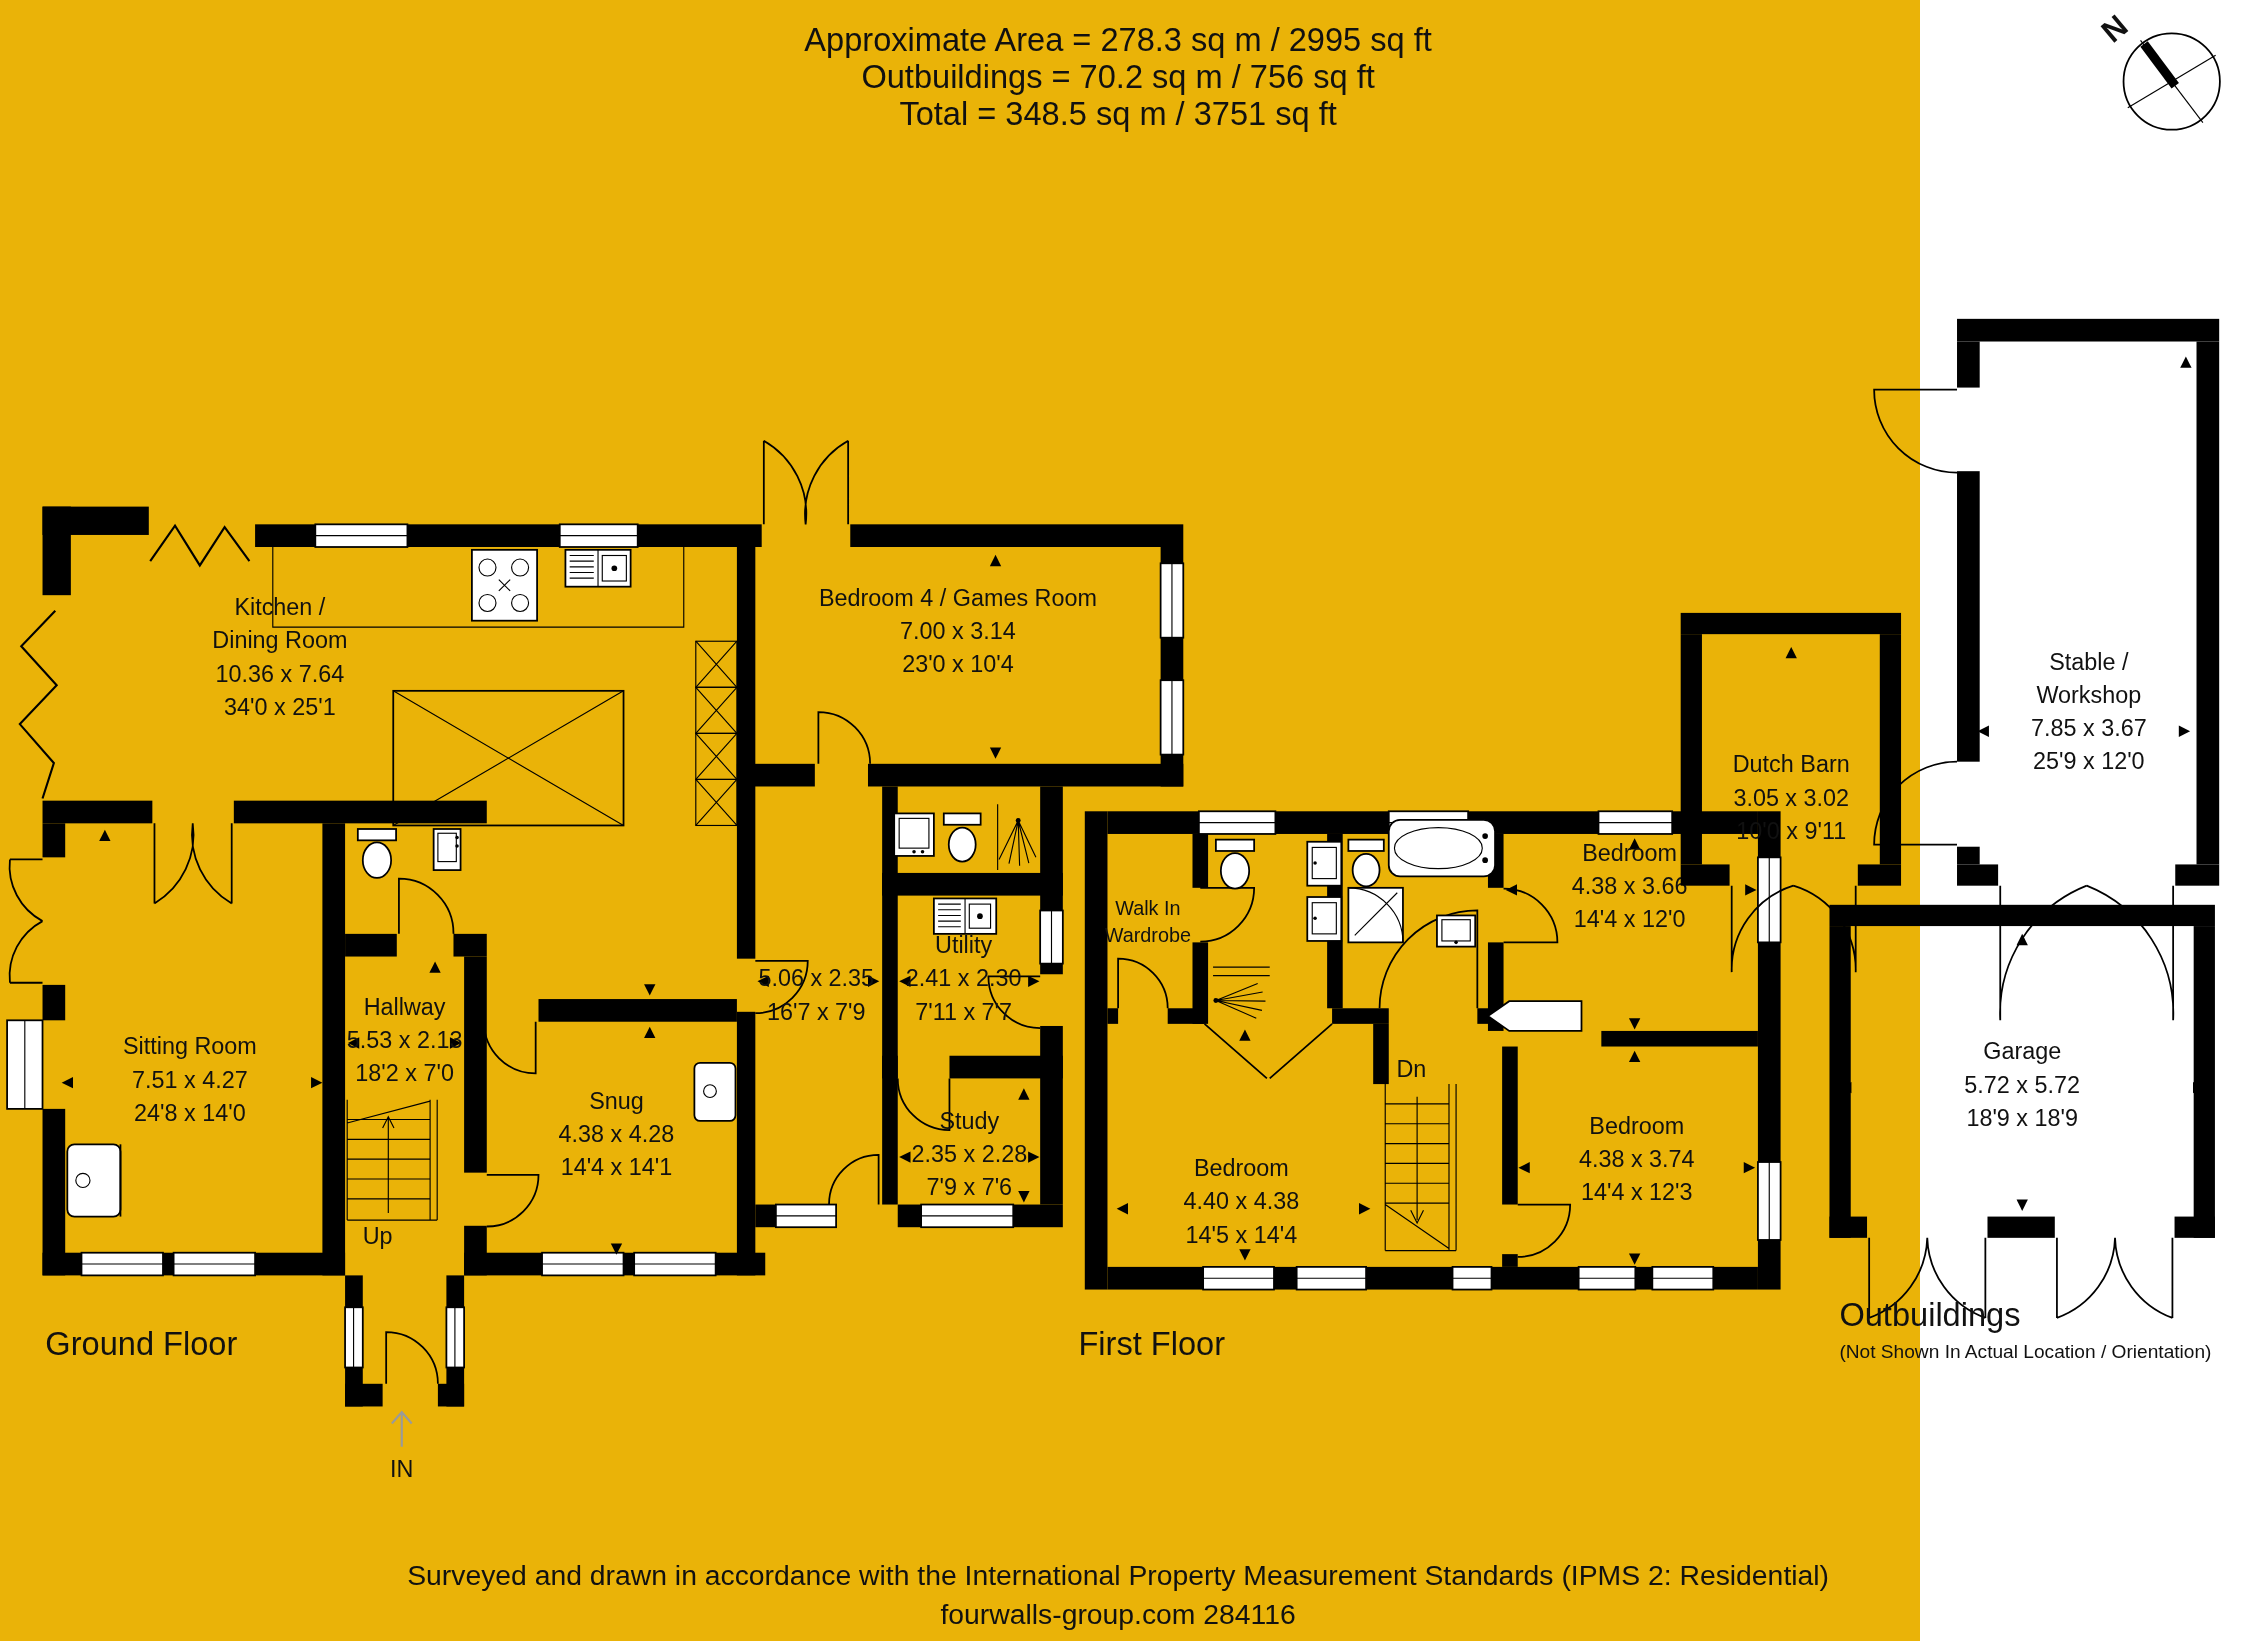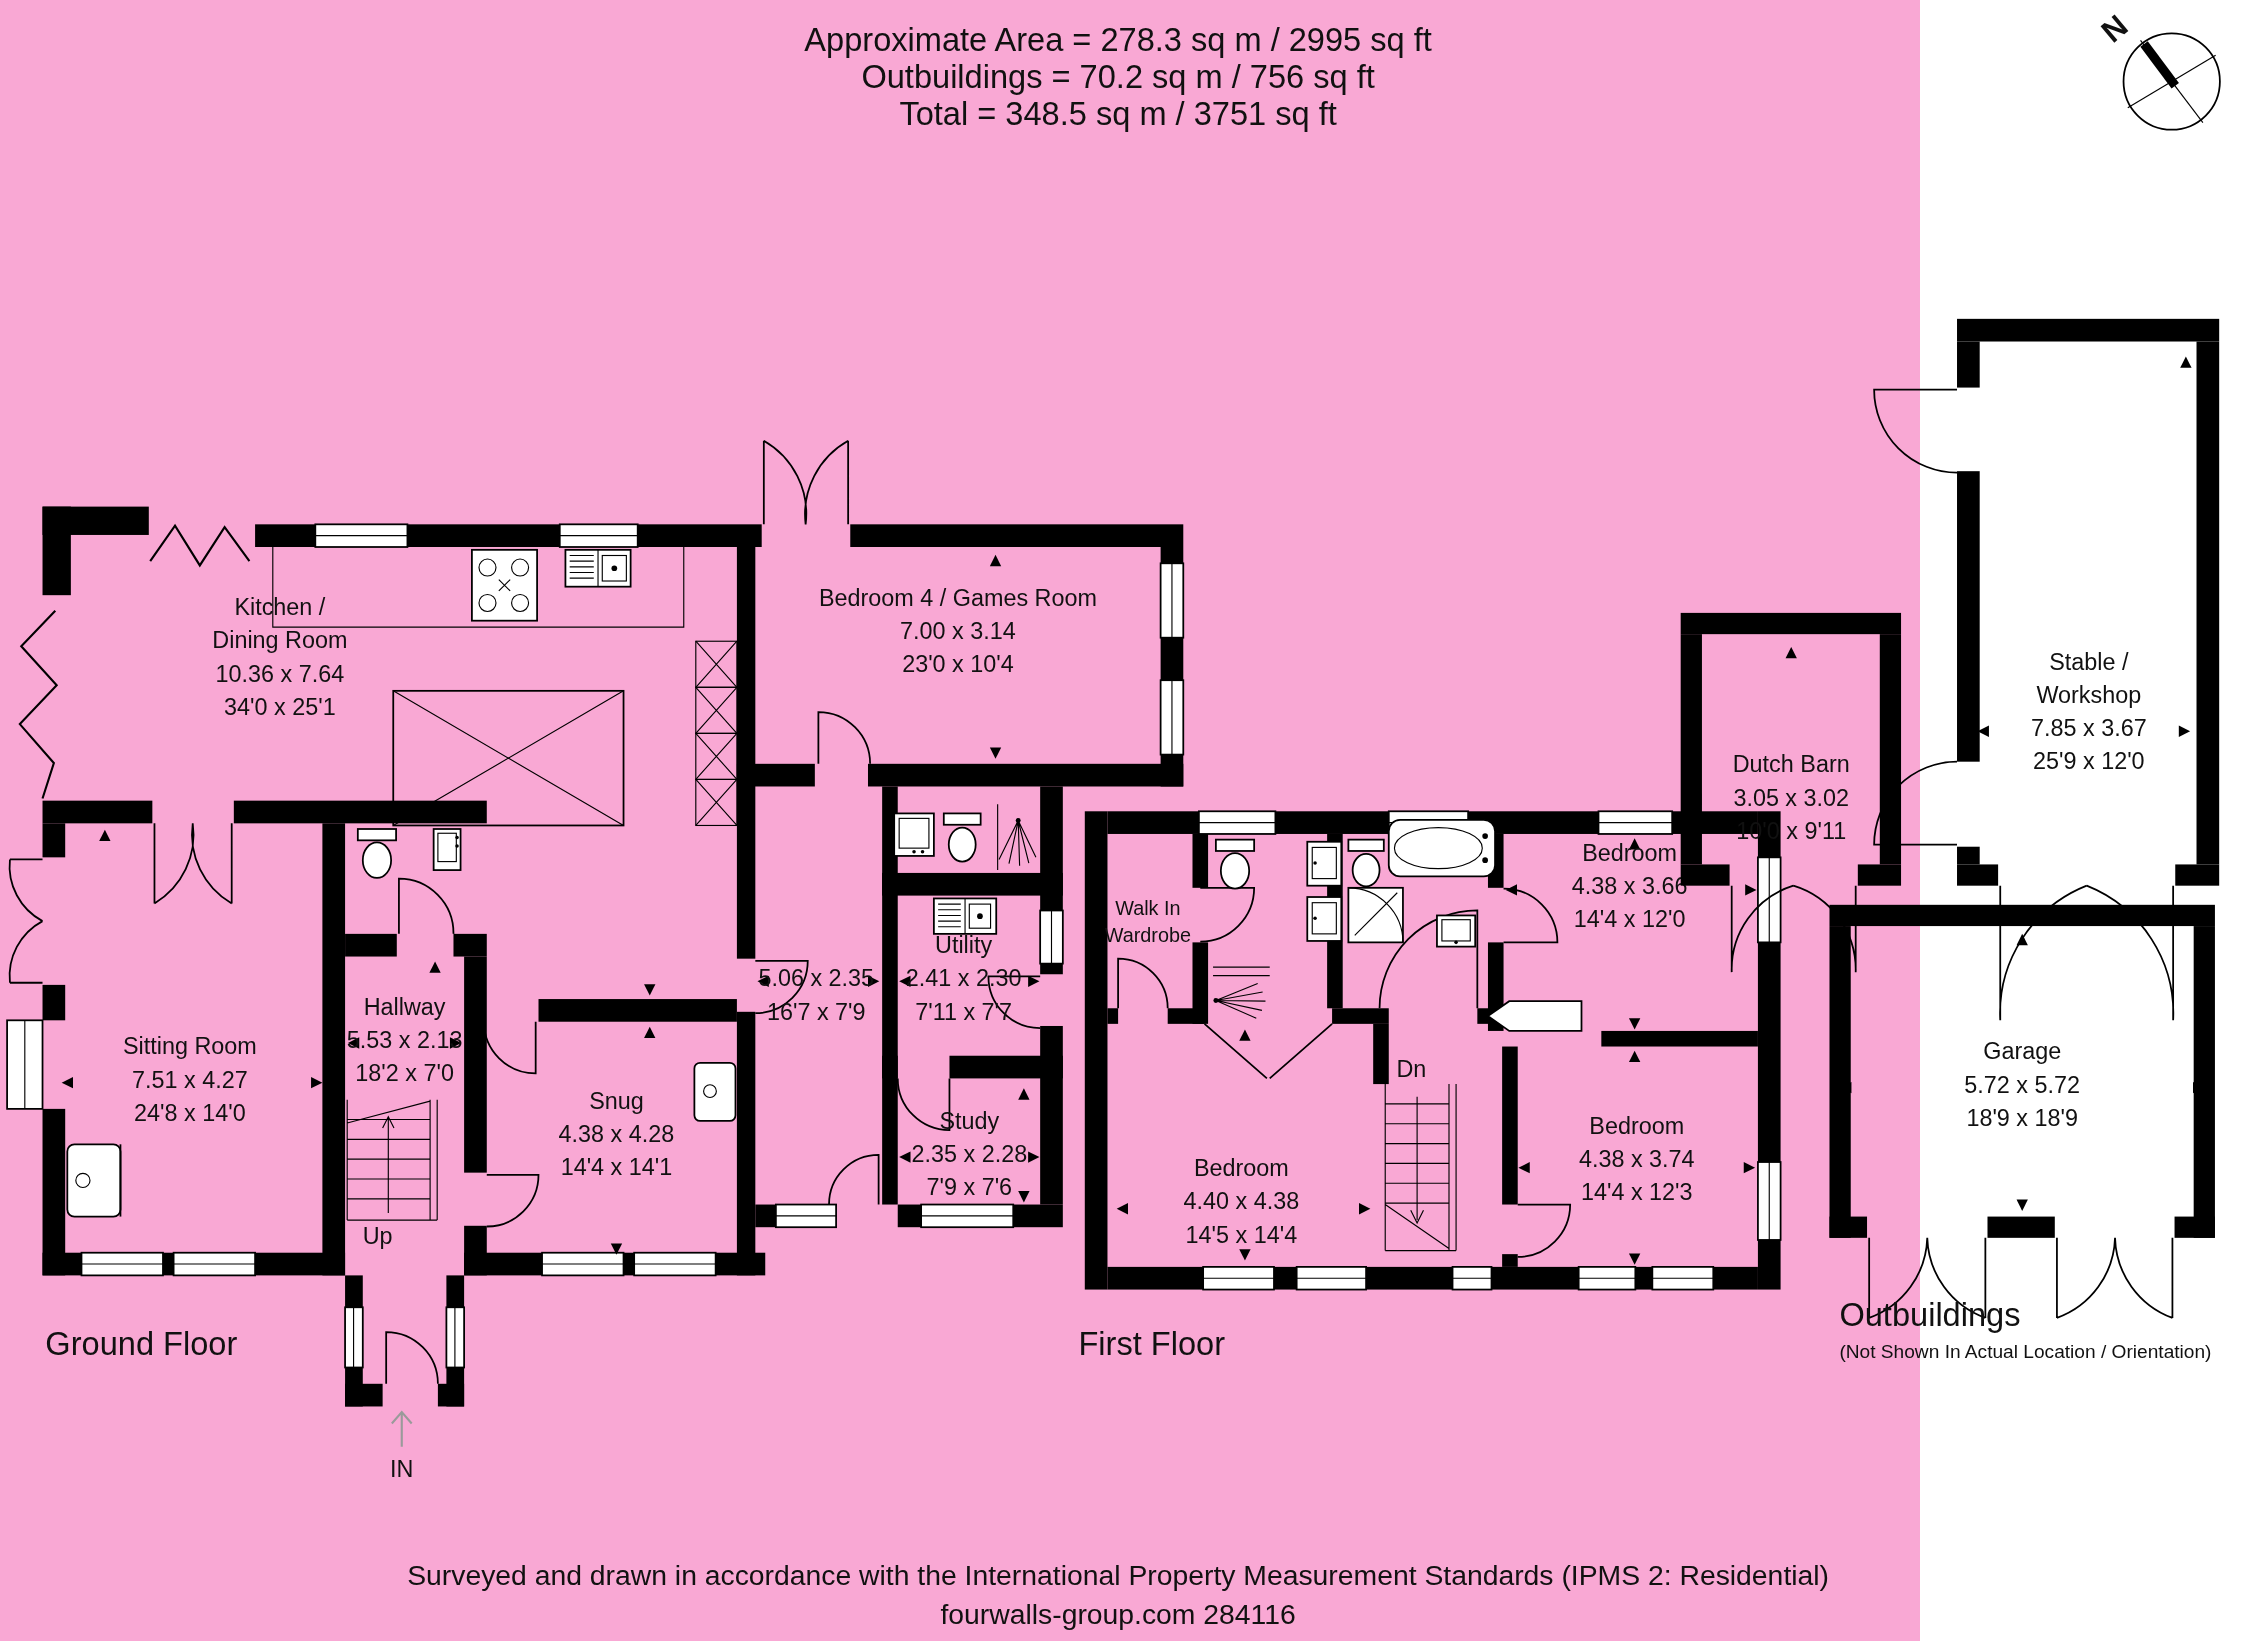--- a/index.html
+++ b/index.html
@@ -1,16 +1,16 @@
 <!DOCTYPE html>
 <html style="font-size:11.3px"><head>
 <meta charset="utf-8">
 <style>
   html,body{margin:0;padding:0;background:#fff}
-  .page{width:1920px;height:1641px;position:relative;background:#f9a8d4}
+  .page{width:1920px;height:1641px;position:relative;background:#eab308}
   svg{display:block}
   .w{fill:#000;stroke:none}
   .win{fill:#fff;stroke:#000;stroke-width:2.5}
   .ln{stroke:#000;stroke-width:2.5;fill:none}
   .thin{stroke:#000;stroke-width:1.6;fill:none}
   .zig{stroke:#000;stroke-width:3;fill:none}
   .needle{stroke:#000;stroke-width:13;fill:none}
   .gray{stroke:#9a9a9a;stroke-width:3;fill:none}
   .tri{fill:#000}
   text{font-family:"Liberation Sans",sans-serif;fill:#111}

